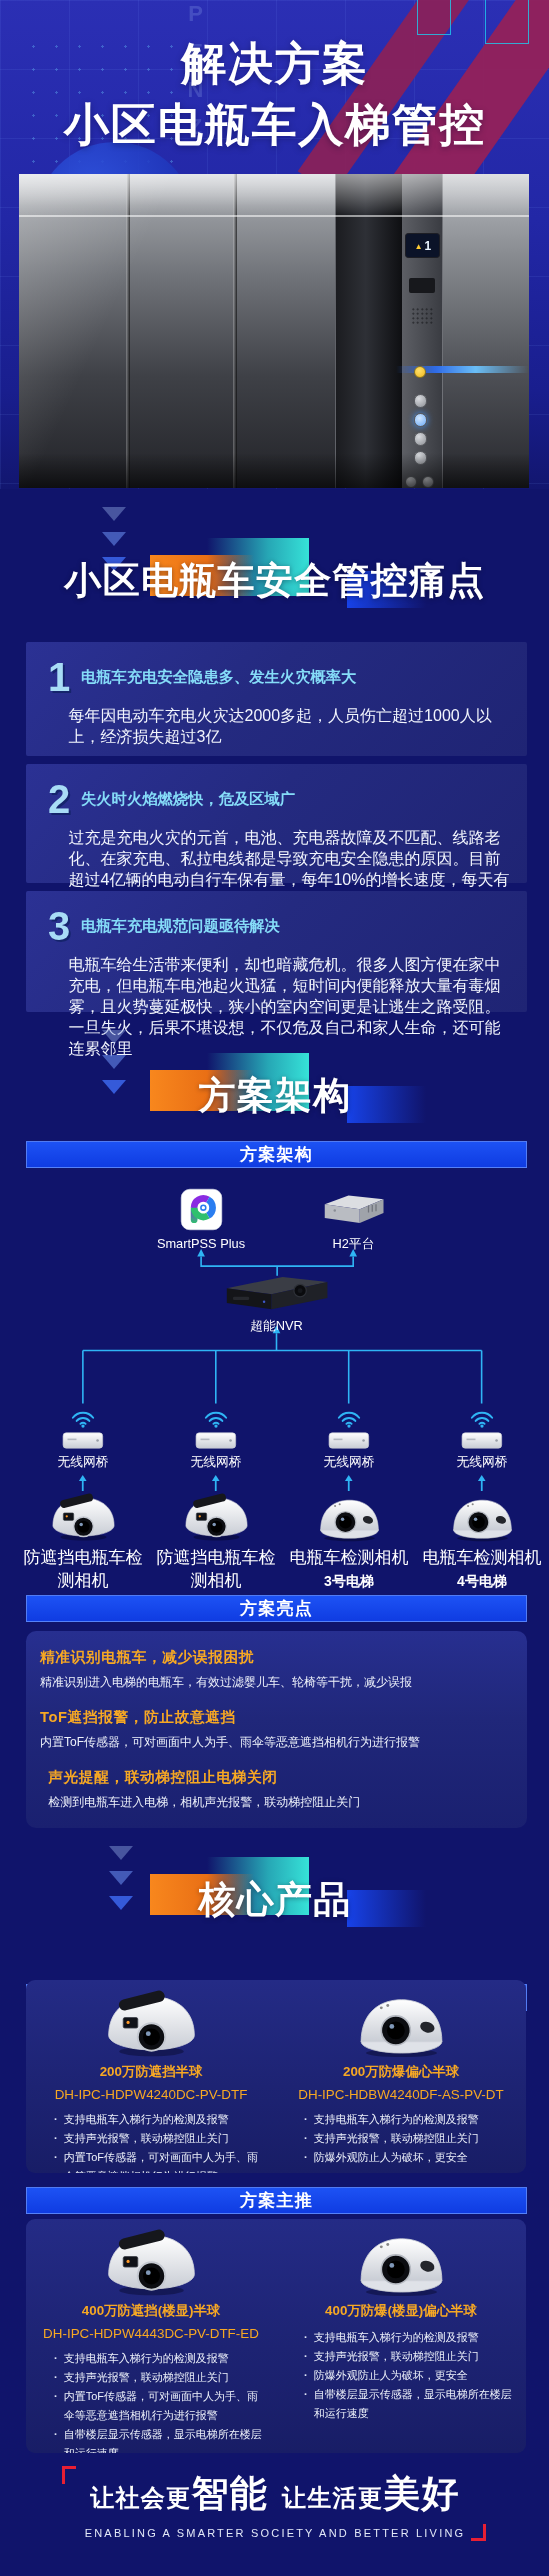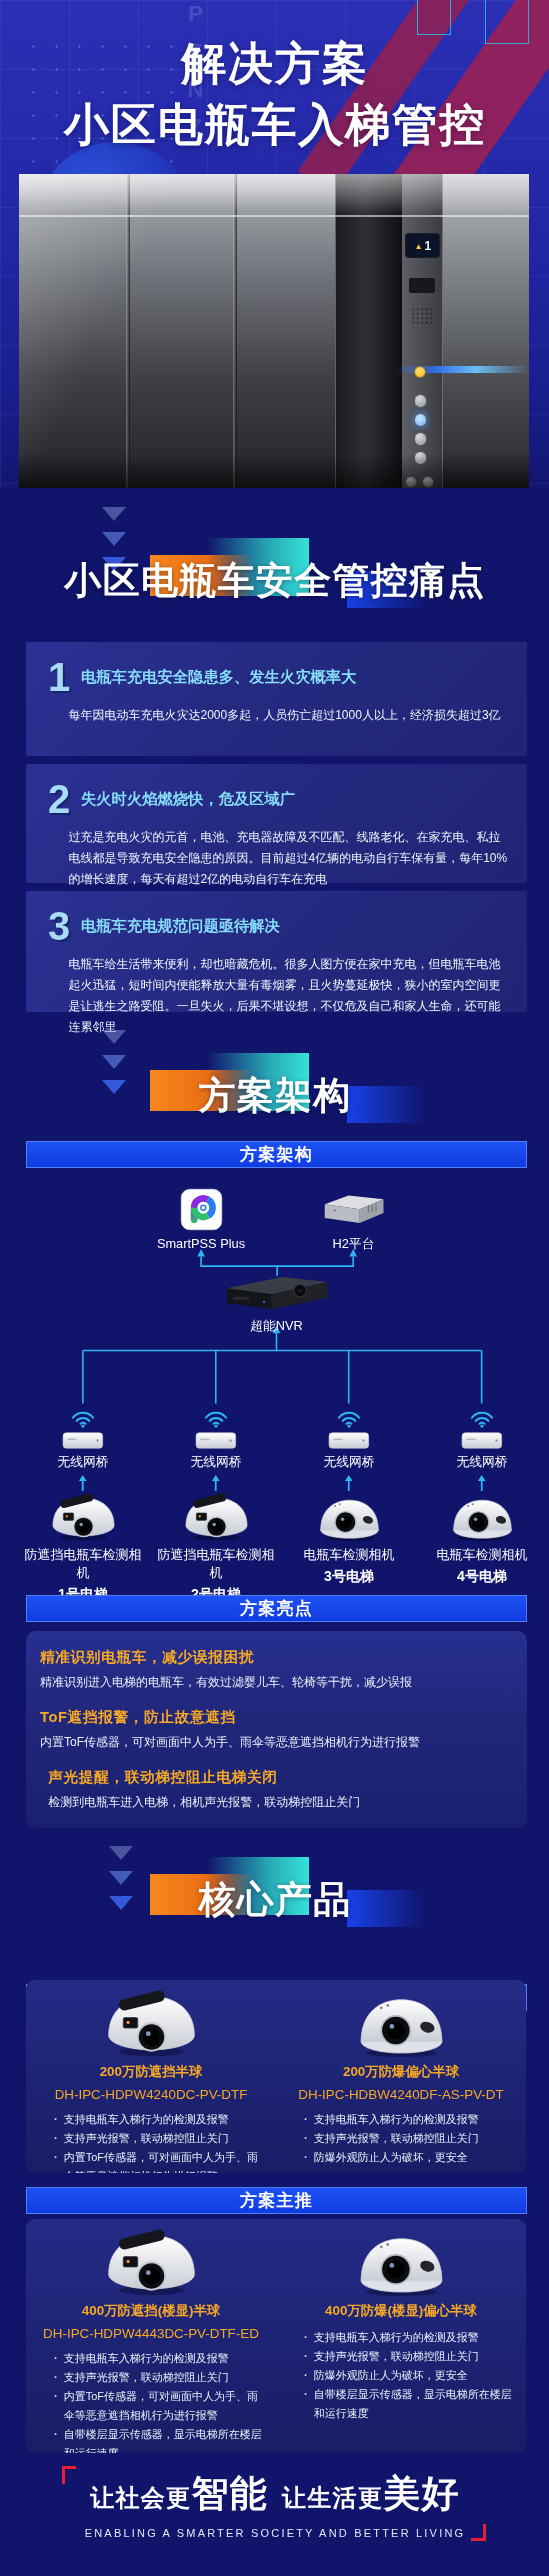--- a/index.html
+++ b/index.html
@@ -95,29 +95,29 @@
     text-align:center;font-size:17px;font-weight:bold;line-height:25.6px;letter-spacing:1.3px;}
 
   
   .pain-card{left:26px;width:501px;box-sizing:border-box;
     background:linear-gradient(135deg,#2b3194 0%,#242a80 45%,#1f2474 100%);
     border-radius:1.9px;padding:15.3px 10.2px 0 22px;}
   .pain-num{float:left;width:33px;font-size:40px;line-height:40px;font-weight:800;
     color:#a8dcf6;text-shadow:1.9px 1.9px 0 rgba(10,30,90,.65);font-style:normal;}
   .pain-title{margin-left:20.5px;font-size:15.3px;font-weight:bold;color:#85dcf8;line-height:40px;
     white-space:nowrap;}
-  .pain-body{clear:none;margin:7.7px 0 0 20.5px;padding-right:6.4px;font-size:12px;line-height:21px;color:#f2f5fd;}
+  .pain-body{clear:none;margin:7.7px 0 0 20.5px;padding-right:6.4px;font-size:16px;line-height:21px;color:#f2f5fd;}
 
   
   .arch-node{text-align:center;}
   .node-img{height:46px;display:flex;align-items:flex-end;justify-content:center;}
   .node-label{margin-top:5px;font-size:12.8px;color:#fff;}
   .arch-col{width:128px;text-align:center;}
   .col-bridge-label{margin-top:1.9px;font-size:12.8px;}
-  .col-cam-label{margin-top:4.5px;font-size:13px;}
+  .col-cam-label{margin-top:4.5px;font-size:17px;}
   .col-elev-label{margin-top:3.2px;font-size:14px;font-weight:bold;}
 
   
   .hl-panel{left:26px;width:501px;height:197px;box-sizing:border-box;border-radius:10.2px;
     background:linear-gradient(180deg,#272f90 0%,#20277a 45%,#1a2070 100%);
     padding:16.6px 15.3px 0 14px;}
   .hl-item{margin-bottom:17px;}
   .hl-title{font-size:14.7px;font-weight:bold;color:#f7a823;letter-spacing:0.6px;}
   .hl-body{margin-top:7px;font-size:12px;color:#eef2fb;}
   .hl-item.indent{padding-left:8.3px;}

